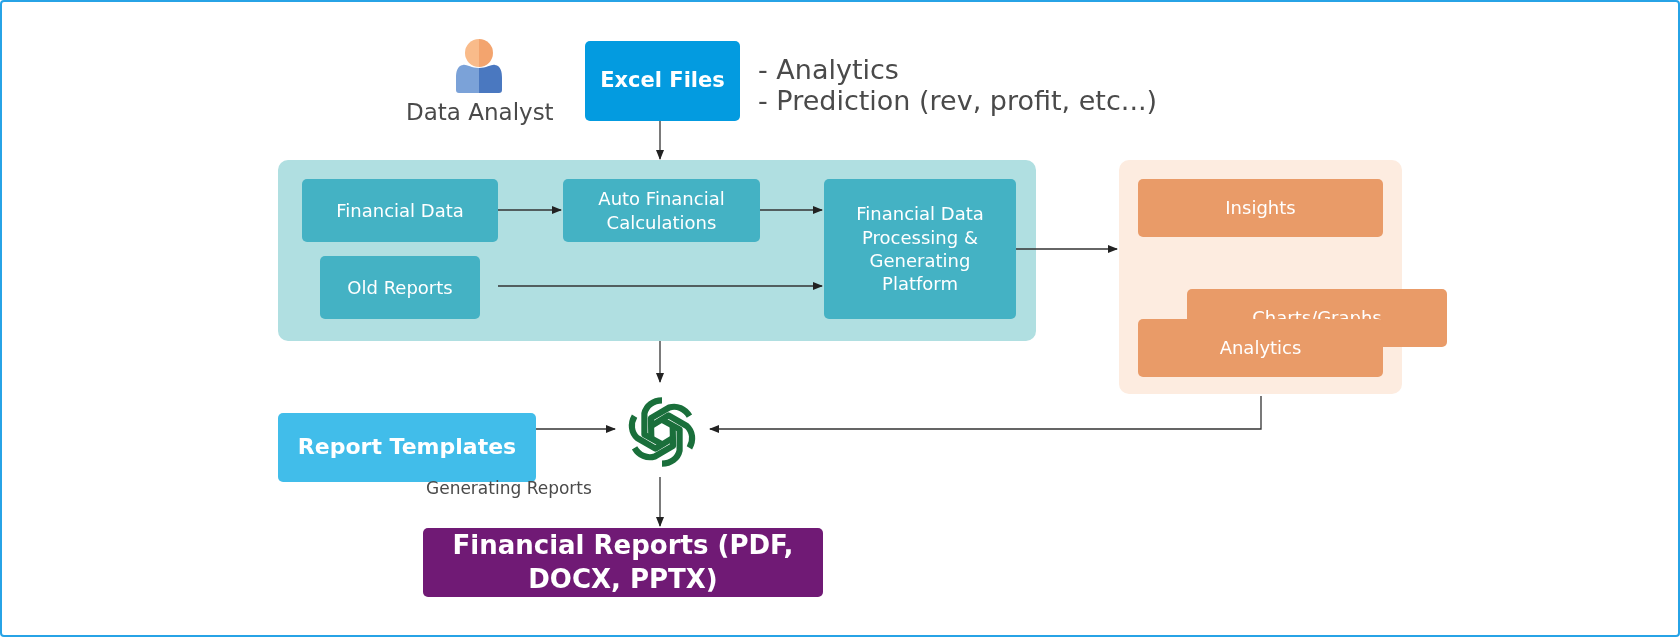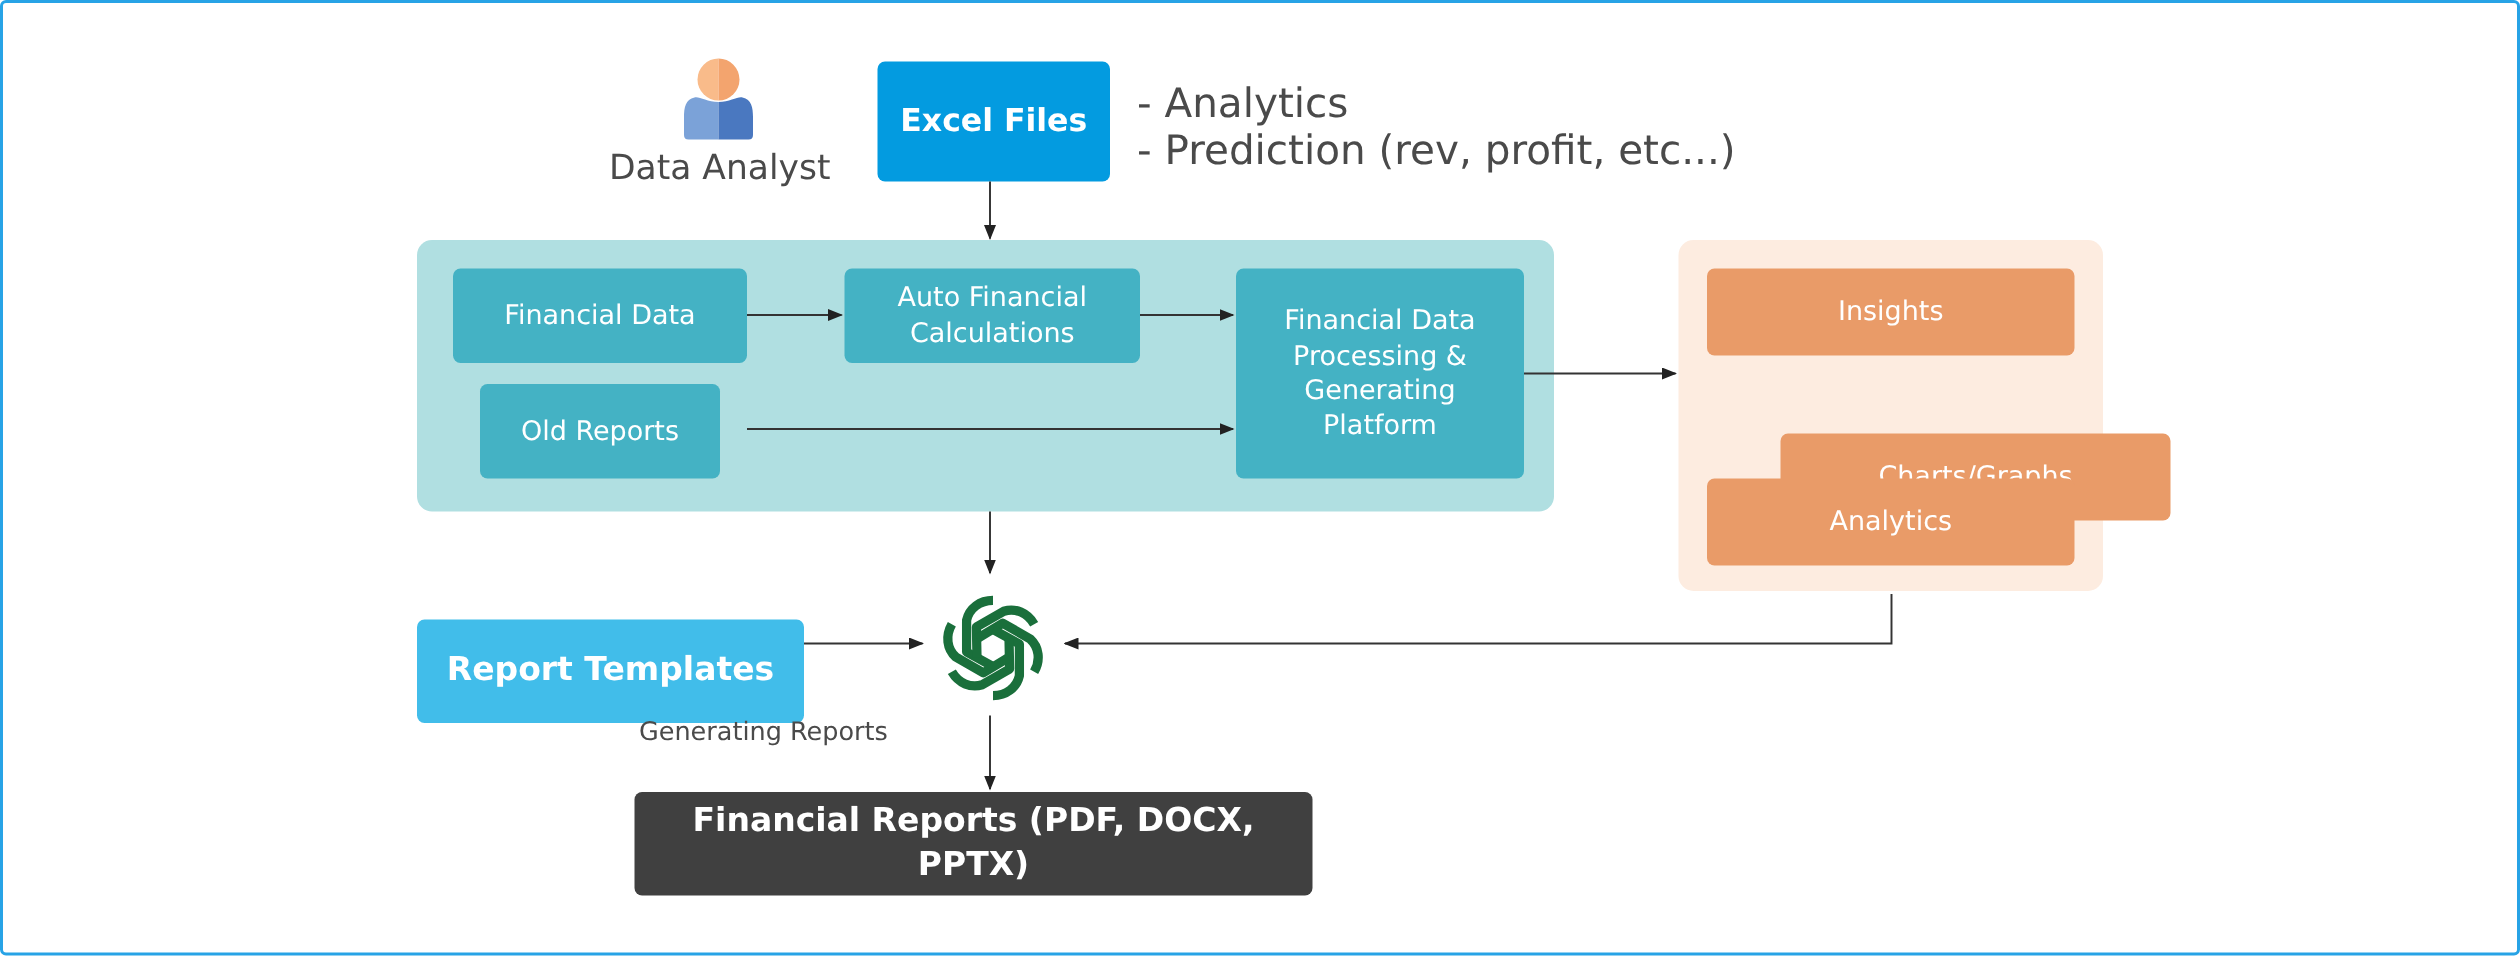--- a/index.html
+++ b/index.html
@@ -50,21 +50,21 @@
     </g>
     <use href="#petal" transform="rotate(60 50 50)"></use>
     <use href="#petal" transform="rotate(120 50 50)"></use>
     <use href="#petal" transform="rotate(180 50 50)"></use>
     <use href="#petal" transform="rotate(240 50 50)"></use>
     <use href="#petal" transform="rotate(300 50 50)"></use>
   </g>
 </svg>
 <div class="abs label" style="left:426px;top:478px;font-size:17px;">Generating Reports</div>
 
-<div class="box bold" style="left:423px;top:528px;width:452px;height:69px;background:#404040;font-size:22px;">Financial Reports (PDF, DOCX, PPTX)</div>
+<div class="box bold" style="left:423px;top:528px;width:400px;height:69px;background:#701a75;font-size:26px;">Financial Reports (PDF, DOCX, PPTX)</div>
 
 <svg class="arrows" width="1680" height="637">
   <defs>
     <marker id="ah" markerWidth="10" markerHeight="8" refX="9" refY="4" orient="auto" markerUnits="userSpaceOnUse">
       <path d="M0 0L10 4L0 8z" fill="#222"></path>
     </marker>
   </defs>
   <g stroke="#333" stroke-width="1.3" fill="none" marker-end="url(#ah)">
     <line x1="660" y1="121" x2="660" y2="159"></line>
     <line x1="498" y1="210" x2="561" y2="210"></line>

